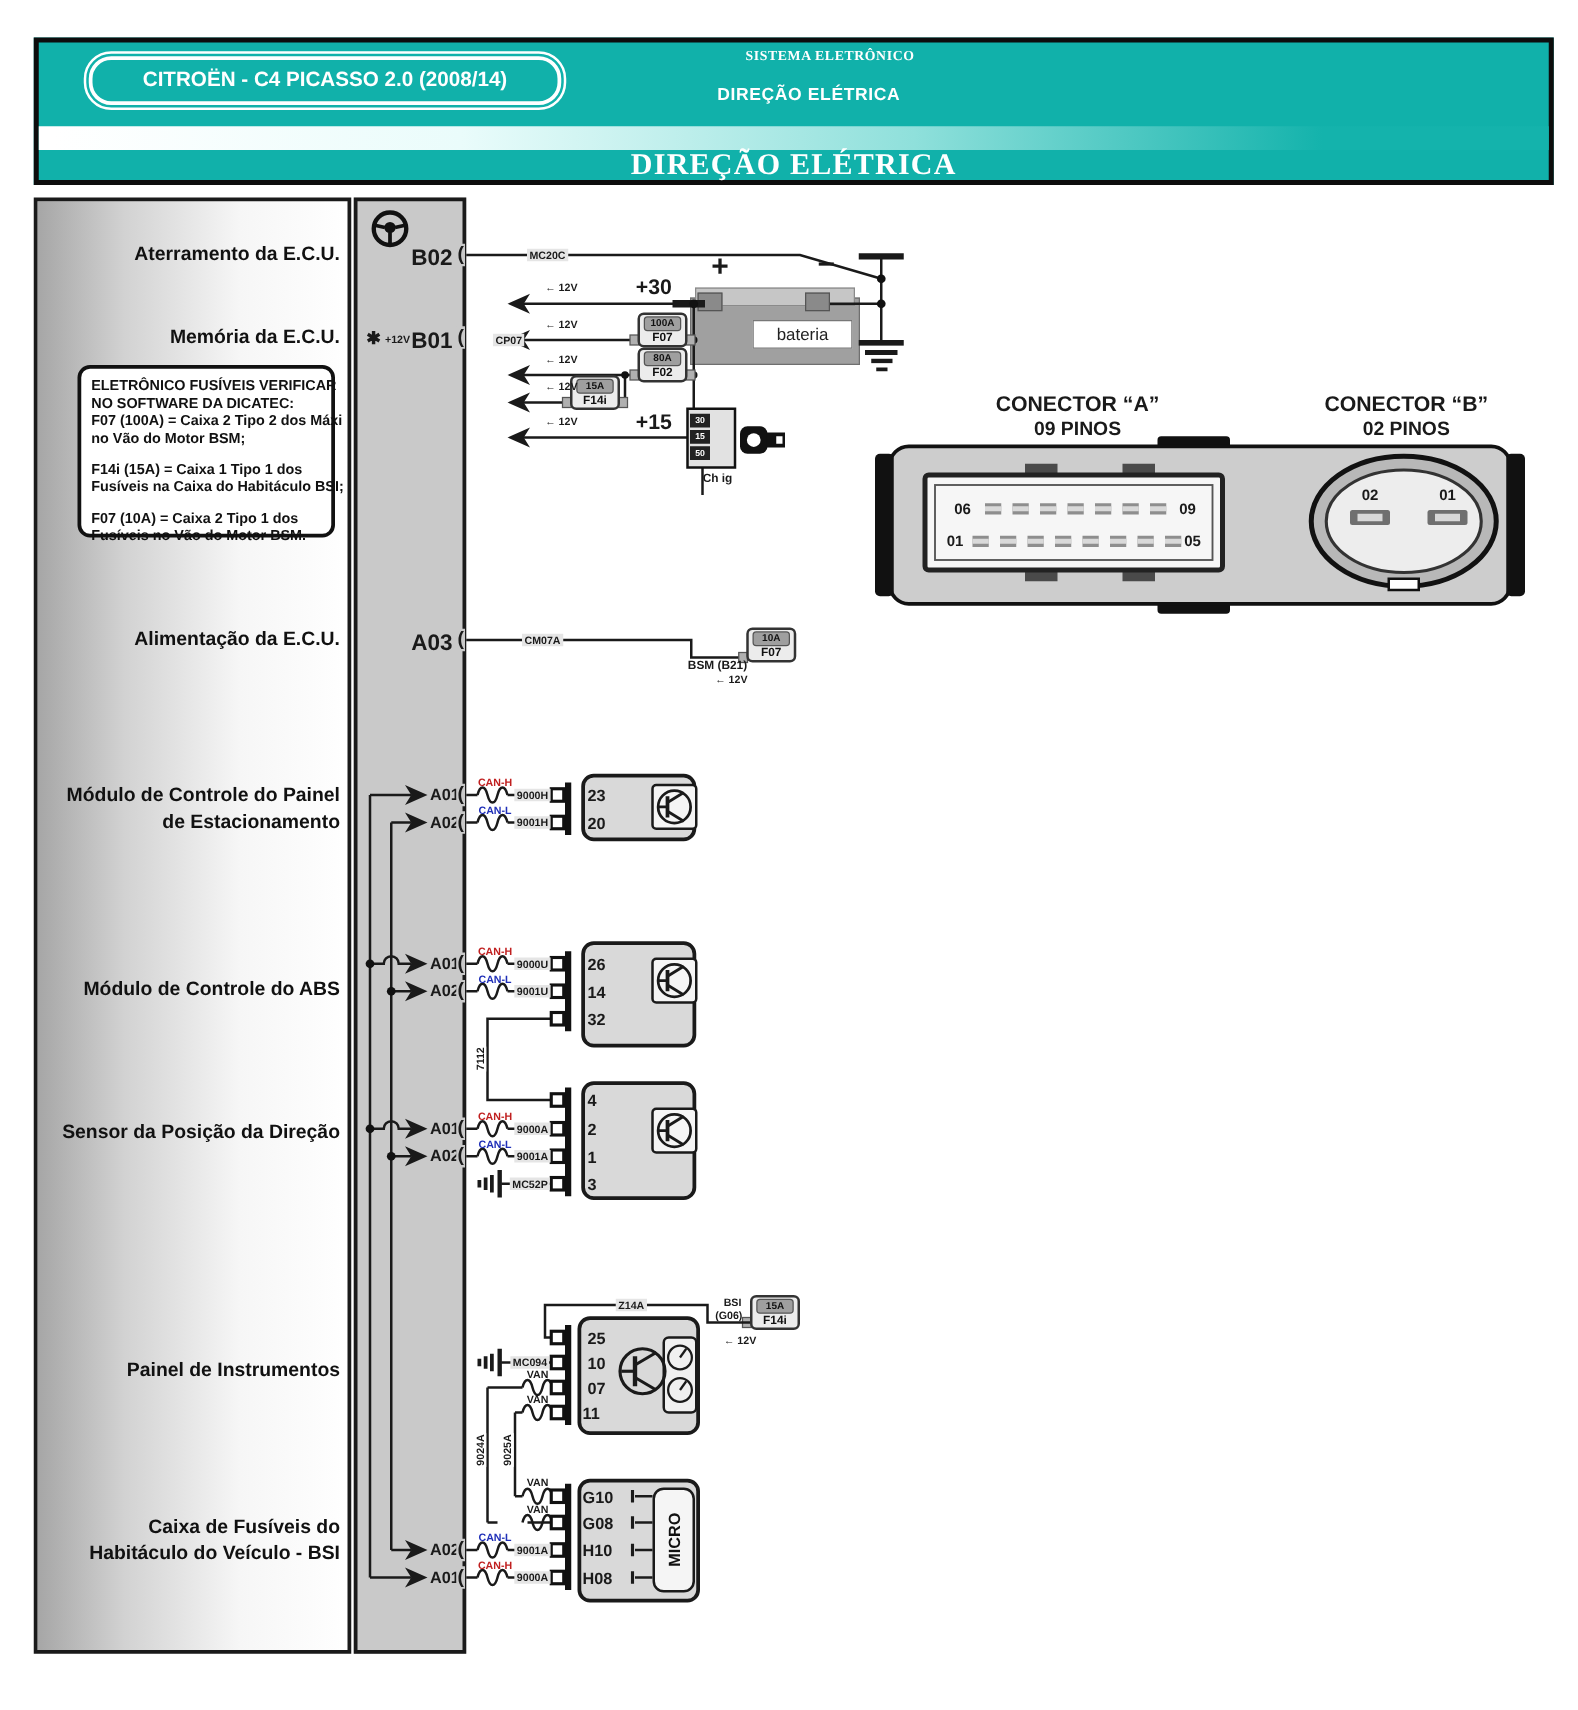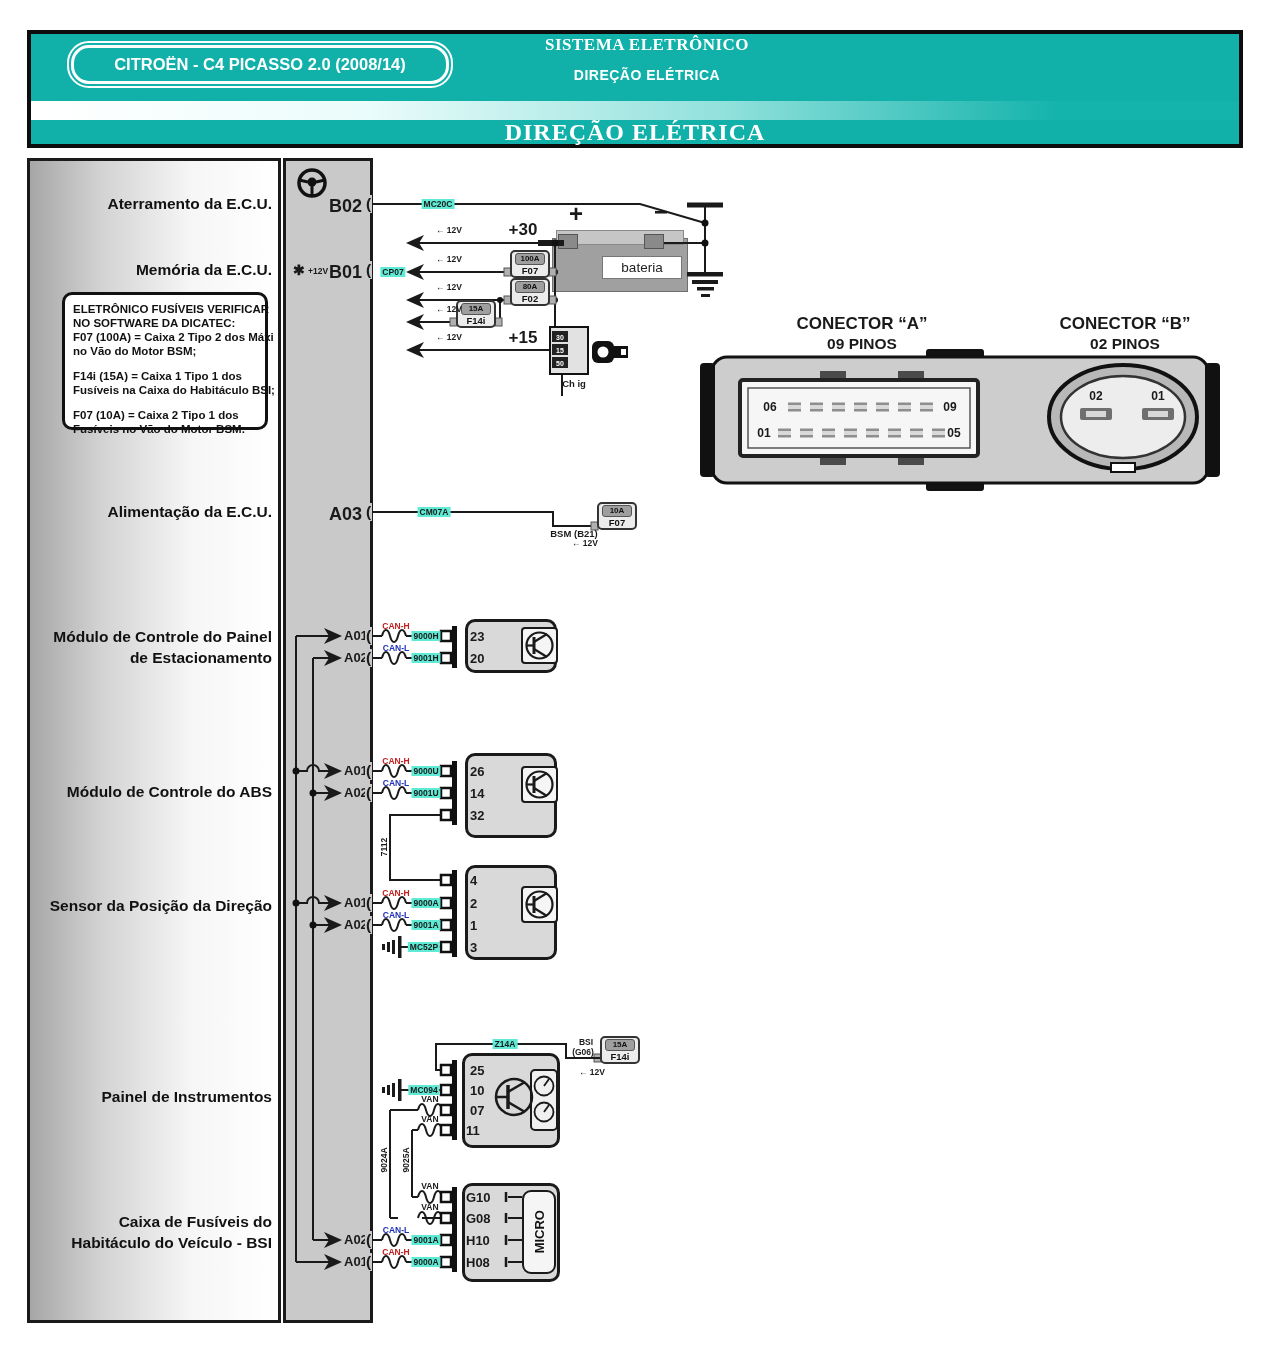--- a/index.html
+++ b/index.html
@@ -25,21 +25,21 @@
           border:3px solid #1a1a1a;background:#c9c9c9;z-index:1}
   .infobox{position:absolute;left:62px;top:292px;width:206px;height:138px;box-sizing:border-box;
            background:#fff;border:3px solid #111;border-radius:10px;z-index:4;
            padding:7px 8px;font-size:11.5px;font-weight:700;line-height:1.22;color:#111}
   .infobox div{white-space:nowrap}
   .gap{margin-top:11px}
   
   .txt{position:absolute;white-space:nowrap;font-weight:700;color:#1a1a1a;z-index:5}
   .c{transform:translate(-50%,-50%)}
   .rt{text-align:right}
-  .bgw{background:#5eead4;padding:0 2px}
+  .bgw{background:#e5e5e5;padding:0 2px}
   .bgc{background:#c9c9c9;padding:0 1px}
   .red{color:#c02020}.blue{color:#2030b8}.white{color:#fff}
   .s7{font-size:7px}.s8{font-size:8.5px}.s9{font-size:9.5px}.s12{font-size:12px}
   .s13{font-size:13px}.s14{font-size:18px}.s15{font-size:15.5px}.s17{font-size:17px}
   .rot{writing-mode:vertical-rl;transform:translate(-50%,-50%) rotate(180deg);background:#fff;padding:1px 0}
   .llabel{position:absolute;left:34px;width:238px;text-align:right;font-weight:700;
           font-size:15.5px;color:#111;z-index:4;white-space:nowrap}
   
   .module{position:absolute;background:#d9d9d9;border:3px solid #1a1a1a;border-radius:10px;
           box-sizing:border-box;z-index:2}
@@ -67,21 +67,21 @@
   svg.overlay{position:absolute;left:0;top:0;z-index:3;pointer-events:none}
 </style>
 </head>
 <body>
 
 <div class="page">
 
   <div class="hdr">
     <div class="brand">CITROËN - C4 PICASSO  2.0 (2008/14)</div>
   </div>
-  <div class="txt c hdr-serif white" style="left:647px;top:45px;font-size:17px;letter-spacing:.5px">SISTEMA ELETRÔNICO</div>
+  <div class="txt c hdr-serif white" style="left:664px;top:45px;font-size:11px;letter-spacing:.5px">SISTEMA ELETRÔNICO</div>
   <div class="txt c white" style="left:647px;top:75px;font-size:14px;letter-spacing:.5px">DIREÇÃO ELÉTRICA</div>
   <div class="hstrip"></div>
   <div class="htitle">DIREÇÃO ELÉTRICA</div>
 
   <div class="lpanel"></div>
   <div class="ecucol"></div>
 
   <div class="llabel" style="top:195px">Aterramento da E.C.U.</div>
   <div class="llabel" style="top:261px">Memória da E.C.U.</div>
   <div class="llabel" style="top:503px">Alimentação da E.C.U.</div>
@@ -133,21 +133,21 @@
 
   <div class="batbody"></div>
   <div class="batlid"></div>
   <div class="batterm" style="left:558px;top:234px"></div>
   <div class="batterm" style="left:644px;top:234px"></div>
   <div class="batlabel">bateria</div>
   <div class="txt c" style="left:576px;top:214px;font-size:24px">+</div>
   <div class="txt c" style="left:661px;top:212px;font-size:24px">−</div>
 
   <div class="txt c s8 bgw" style="left:438px;top:204px">MC20C</div>
-  <div class="txt c s8 bgw" style="left:393px;top:272px">CP07</div>
+  <div class="txt c s8 bgw" style="left:407px;top:272px">CP07</div>
   <div class="txt c s8 bgw" style="left:434px;top:512px">CM07A</div>
 
   <div class="txt c s8" style="left:449px;top:230px">← 12V</div>
   <div class="txt c s8" style="left:449px;top:259px">← 12V</div>
   <div class="txt c s8" style="left:449px;top:287px">← 12V</div>
   <div class="txt c s8" style="left:449px;top:309px">← 12V</div>
   <div class="txt c s8" style="left:449px;top:337px">← 12V</div>
 
   <div class="txt c s17" style="left:523px;top:230px">+30</div>
   <div class="txt c s17" style="left:523px;top:338px">+15</div>

